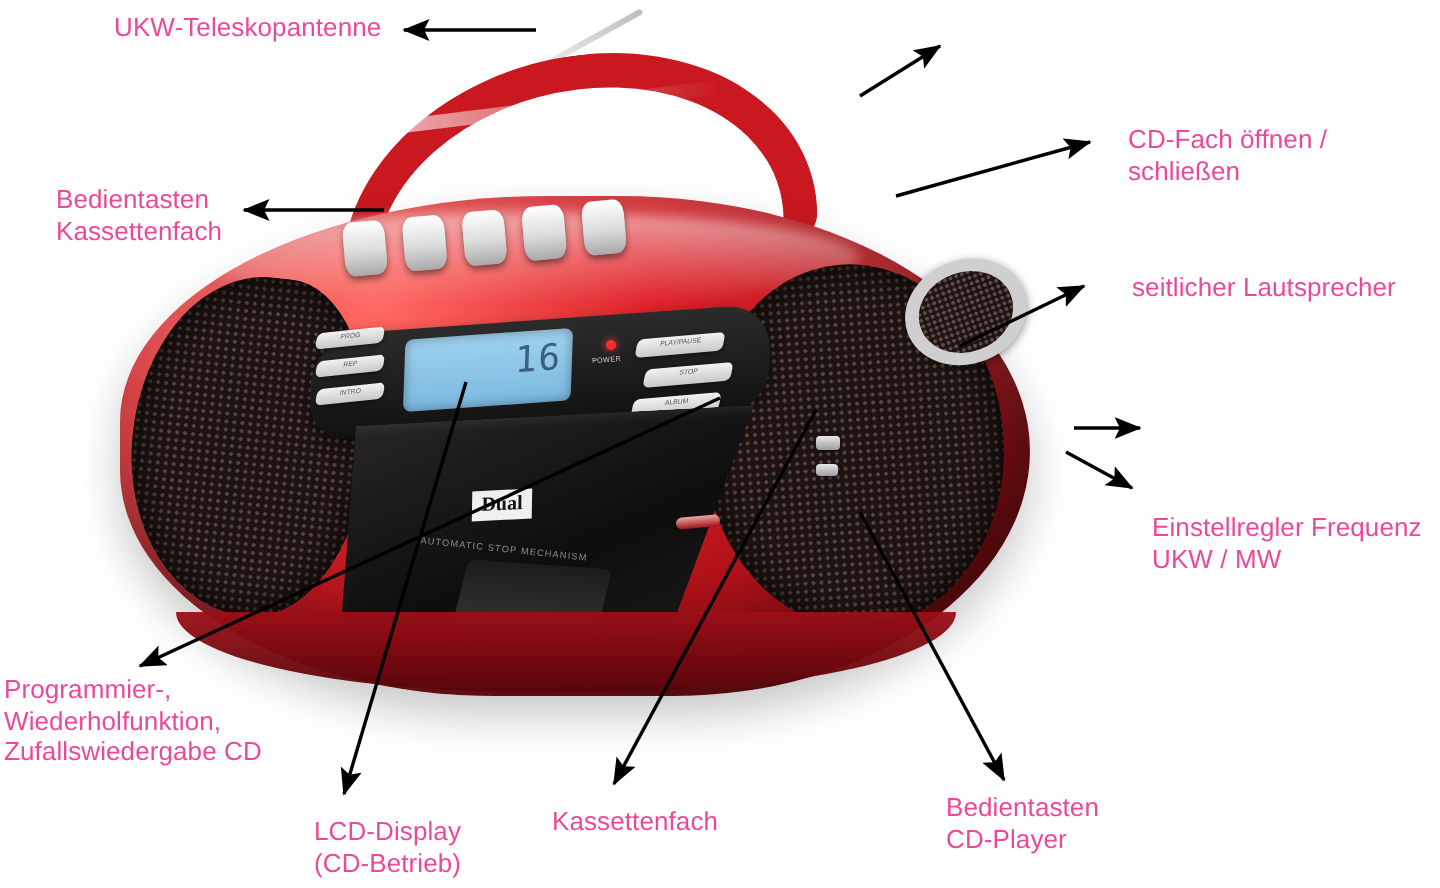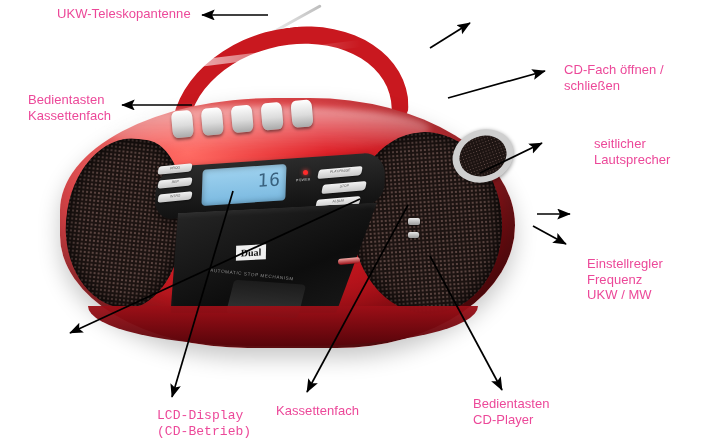--- a/index.html
+++ b/index.html
@@ -185,28 +185,31 @@
 
   <div class="label" style="left:57px;  top:6px;">UKW-Teleskopantenne</div>
 
 
   <div class="label" style="left:564px; top:62px;">CD-Fach öffnen /
 schließen</div>
 
   <div class="label" style="left:28px;  top:92px;">Bedientasten
 Kassettenfach</div>
 
-  <div class="label" style="left:594px; top:136px;">seitlicher Lautsprecher</div>
-
-
-  <div class="label" style="left:576px; top:256px;margin-left:11px;">Einstellregler Frequenz
+  <div class="label" style="left:566px; top:136px;">seitlicher Lautsprecher</div>
+
+
+  <div class="label" style="left:576px; top:256px;">Einstellregler Frequenz
 UKW / MW</div>
 
-
-  <div class="label" style="left:157px; top:408px;font-family:Liberation Mono, monospace;">LCD-Display
+  <div class="label" style="left:2px;   top:337px;">Programmier-,
+Wiederholfunktion,
+Zufallswiedergabe CD</div>
+
+  <div class="label" style="left:157px; top:408px;">LCD-Display
 (CD-Betrieb)</div>
 
   <div class="label" style="left:276px; top:403px;">Kassettenfach</div>
 
   <div class="label" style="left:473px; top:396px;">Bedientasten
 CD-Player</div>
 
 </div>
 
 </body></html>

